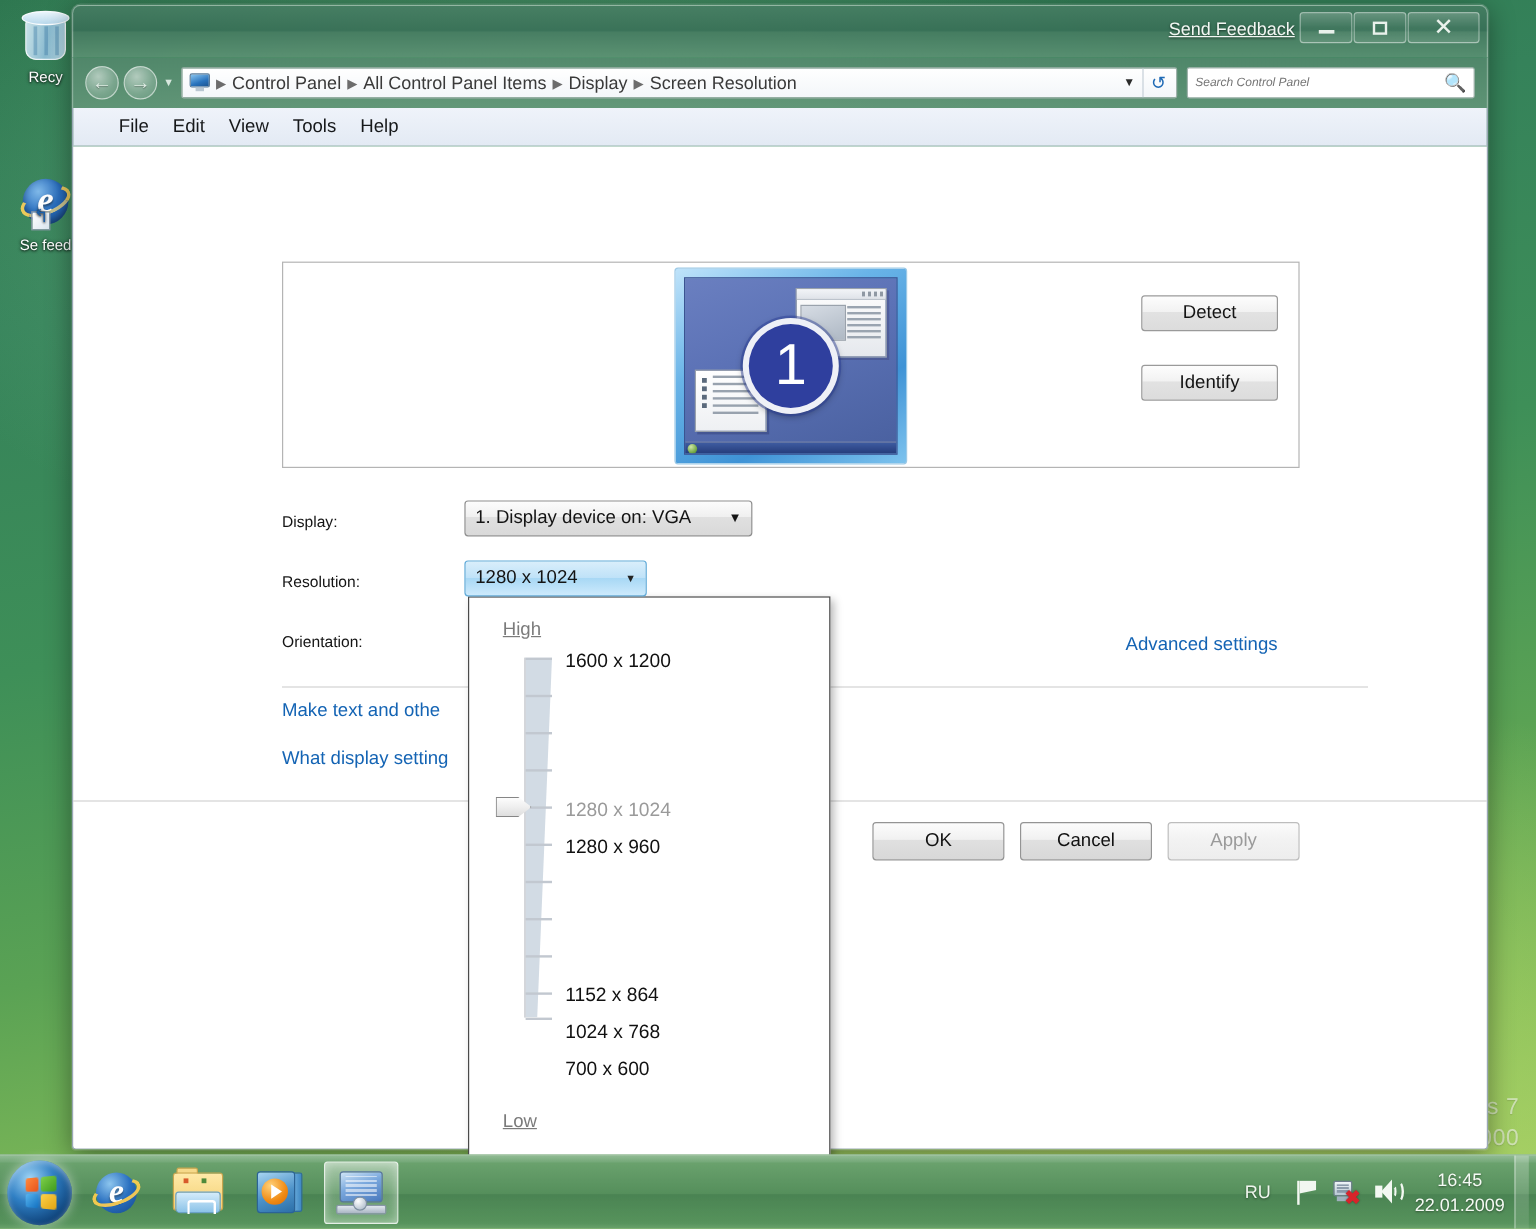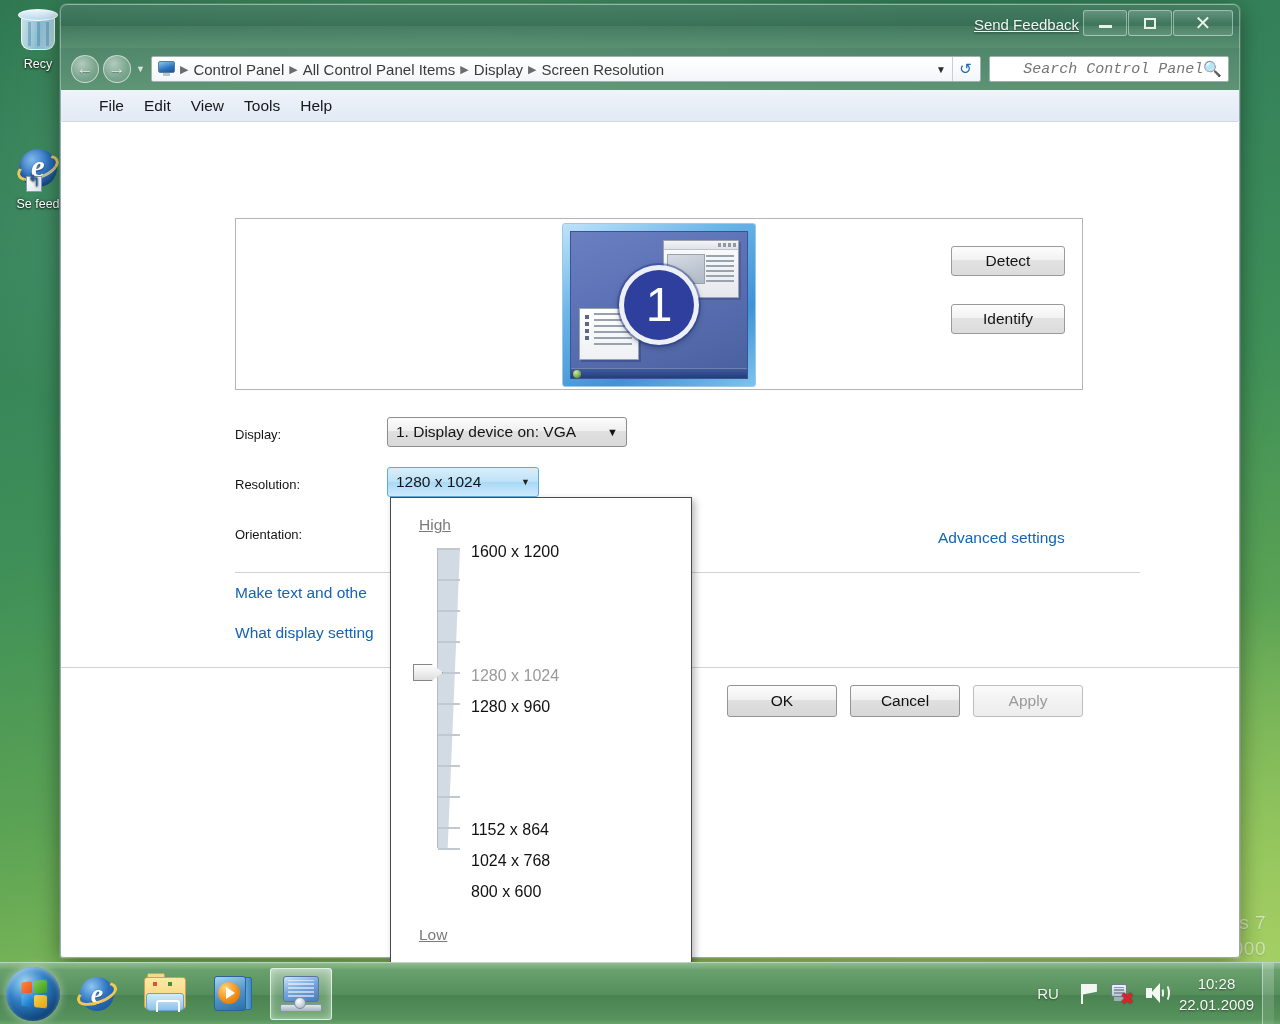--- a/index.html
+++ b/index.html
@@ -145,24 +145,23 @@
   .refresh {
     width: 26px; height: 24px; border-left: 1px solid #c5d0d8; display: flex;
     align-items: center; justify-content: center; color: #1f6ab5; font-size: 15px; cursor: pointer;
   }
   #searchbox {
     width: 240px; height: 26px; background: #fff;
     border: 1px solid #9fb2ab; border-radius: 2px;
     display: flex; align-items: center; padding: 0 6px;
   }
   #searchbox input {
-    border: none; outline: none; flex: 1; font-size: 15px;
-    font-family: Liberation Mono, monospace; font-style: italic; color: #6d7378;
+    border: none; outline: none; flex: 1; font-size: 10px;
+    font-family: Liberation Sans, sans-serif; font-style: italic; color: #6d7378;
     background: transparent;
-    text-align: right;
   }
   .search-glass { color: #2f6fa8; font-size: 15px; }
 
   #menubar {
     height: 32px;
     background: linear-gradient(180deg, #eff3fa 0%, #e3eaf4 100%);
     border-left: 1px solid #9aa8b5; border-right: 1px solid #9aa8b5;
     border-bottom: 1px solid #d3dae4;
     display: flex; align-items: center; padding-left: 28px;
   }
@@ -597,21 +596,21 @@
           <div class="tick" style="top: 329px;"></div>
           <div class="tick" style="top: 350px;"></div>
         </div>
       <div id="slider-thumb" style="top: 166px;"></div>
       <div id="res-options">
           <div class="res-item" style="top: 45px;">1600 x 1200</div>
           <div class="res-item selected" style="top: 169px;">1280 x 1024</div>
           <div class="res-item" style="top: 200px;">1280 x 960</div>
           <div class="res-item" style="top: 323px;">1152 x 864</div>
           <div class="res-item" style="top: 354px;">1024 x 768</div>
-          <div class="res-item" style="top: 385px;">800 x 600</div>
+          <div class="res-item" style="top: 385px;">700 x 600</div>
         </div>
     </div>
 
   </div>
 </div>
 
 <div id="taskbar">
   <div id="start-orb">
     <span class="flag">
         <i></i>
@@ -670,18 +669,18 @@
     </span>
 
     <span class="tray-icon tray-vol">
       <span class="spk"></span>
         <span class="cone"></span>
         <span class="w1"></span>
         <span class="w2"></span>
     </span>
 
     <div id="clock">
-      <div>10:28</div>
+      <div>16:45</div>
       <div>22.01.2009</div>
     </div>
     <div id="showdesktop"></div>
   </div>
 </div>
 
 </body></html>

